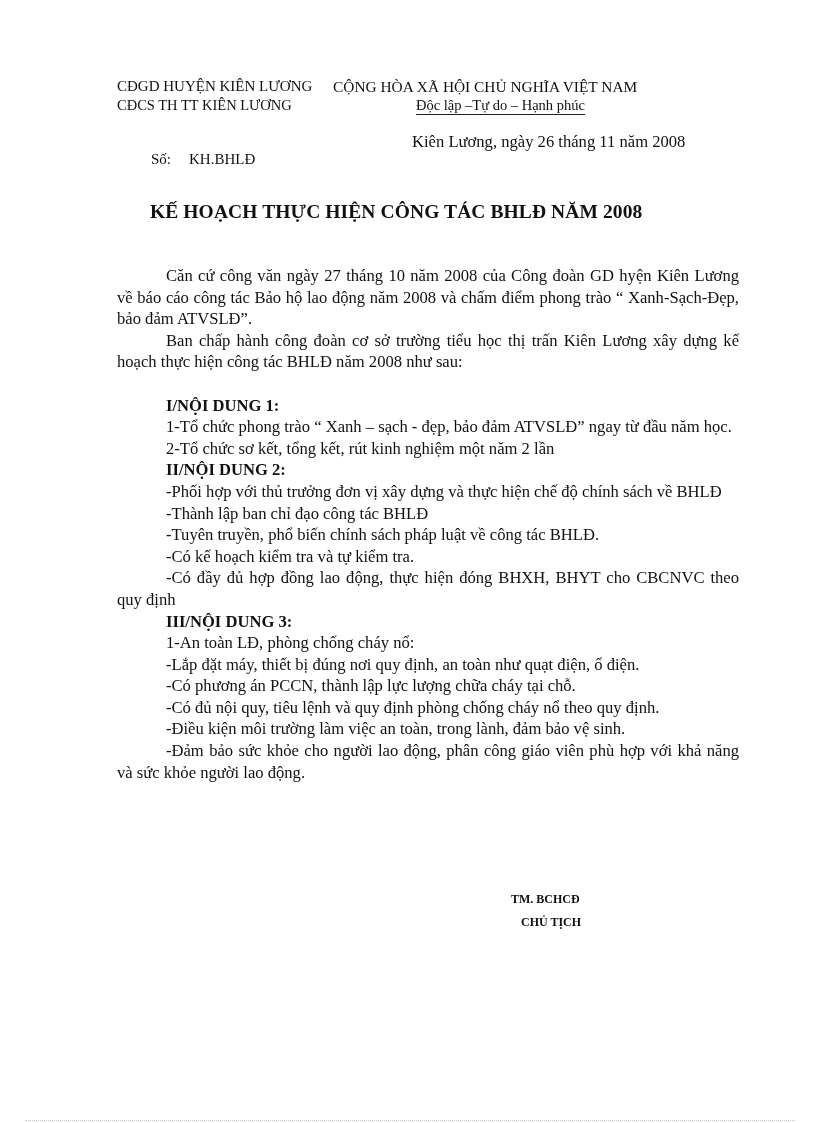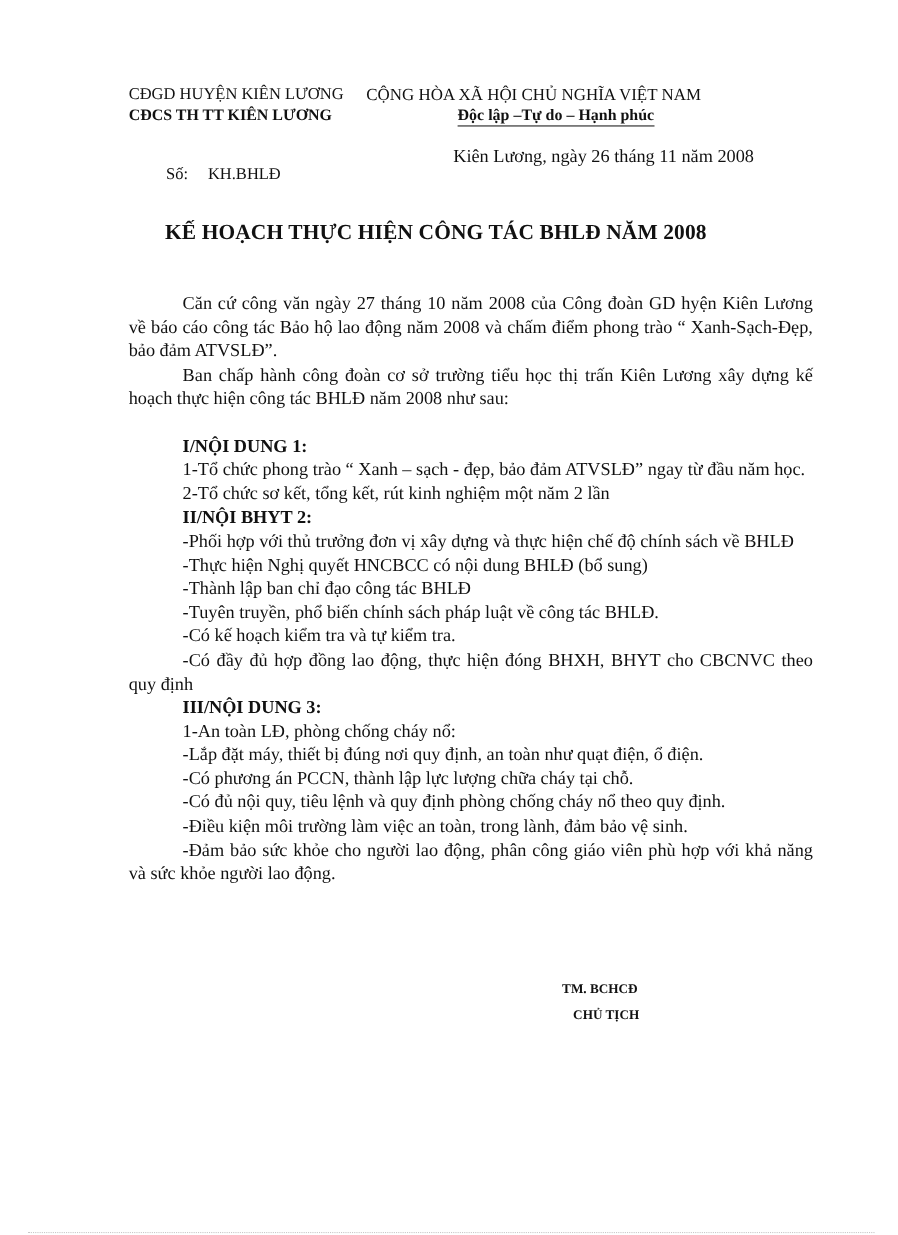--- a/index.html
+++ b/index.html
@@ -1,21 +1,21 @@
 <!DOCTYPE html>
 <html><head>
   <meta charset="utf-8">
   <style>
     html, body { margin: 0; padding: 0; background: #ffffff; }
     body { width: 816px; height: 1123px; position: relative; overflow: hidden;
            font-family: "Liberation Serif", "DejaVu Serif", serif; color: #111; }
     .page { position: absolute; left: 0; top: 0; width: 664px; height: 1123px; }
     .abs { position: absolute; white-space: nowrap; }
     .hdr { font-size: 15px; line-height: 19px; }
-    .bold { font-weight: bold; }
+    .bold { font-weight: normal; }
     .underline { border-bottom: 1px solid #222; padding-bottom: 1px; }
     .title { font-size: 19.5px; font-weight: bold; letter-spacing: 0.1px; }
     .body-text { position: absolute; left: 117px; width: 622px; font-size: 16.6px; line-height: 21.6px; }
     .p { margin: 0; text-align: justify; text-align-last: left; }
     .ind { text-indent: 49px; }
     .heading { font-weight: bold; padding-left: 49px; margin: 0; }
     .gap { height: 21.6px; }
     .sig { font-size: 12px; font-weight: bold; line-height: 21px; }
     .dots { position: absolute; left: 25px; top: 1120px; width: 770px; height: 1px;
             border-top: 1px dotted #c8c8c8; }
@@ -41,23 +41,22 @@
 
   <div class="body-text" style="top:265px;">
     <p class="p ind">Căn cứ công văn ngày 27 tháng 10 năm 2008 của Công đoàn GD hyện Kiên Lương về  báo cáo công tác Bảo hộ lao động năm 2008 và chấm điểm phong trào “ Xanh-Sạch-Đẹp, bảo đảm ATVSLĐ”.</p>
     <p class="p ind">Ban chấp hành công đoàn cơ sở trường tiểu học thị trấn Kiên Lương  xây dựng kế hoạch thực hiện công tác BHLĐ năm 2008 như sau:</p>
     <div class="gap"></div>
 
     <p class="heading">I/NỘI DUNG 1:</p>
     <p class="p ind">1-Tổ chức phong trào “ Xanh – sạch - đẹp, bảo đảm ATVSLĐ” ngay từ đầu năm học.</p>
     <p class="p ind">2-Tổ chức sơ kết, tổng kết, rút kinh nghiệm một năm 2 lần</p>
 
-    <p class="heading">II/NỘI BHYT 2:</p>
+    <p class="heading">II/NỘI DUNG 2:</p>
     <p class="p ind">-Phối hợp với thủ trưởng đơn vị xây dựng và thực hiện chế độ chính sách về BHLĐ</p>
-    <p class="p ind">-Thực hiện Nghị quyết HNCBCC có nội dung BHLĐ (bổ sung)</p>
     <p class="p ind">-Thành lập ban chỉ đạo công tác BHLĐ</p>
     <p class="p ind">-Tuyên truyền, phổ biến chính sách pháp luật về công tác BHLĐ.</p>
     <p class="p ind">-Có kế hoạch kiểm tra và tự kiểm tra.</p>
     <p class="p ind">-Có đầy đủ hợp đồng lao động, thực hiện đóng BHXH, BHYT cho CBCNVC theo quy định</p>
 
     <p class="heading">III/NỘI DUNG 3:</p>
     <p class="p ind">1-An toàn LĐ, phòng chống cháy nổ:</p>
     <p class="p ind">-Lắp đặt máy, thiết bị đúng nơi quy định, an toàn như quạt điện, ổ điện.</p>
     <p class="p ind">-Có phương án PCCN, thành lập lực lượng chữa cháy tại chỗ.</p>
     <p class="p ind">-Có đủ nội quy, tiêu lệnh và quy định phòng chống cháy nổ theo quy định.</p>

